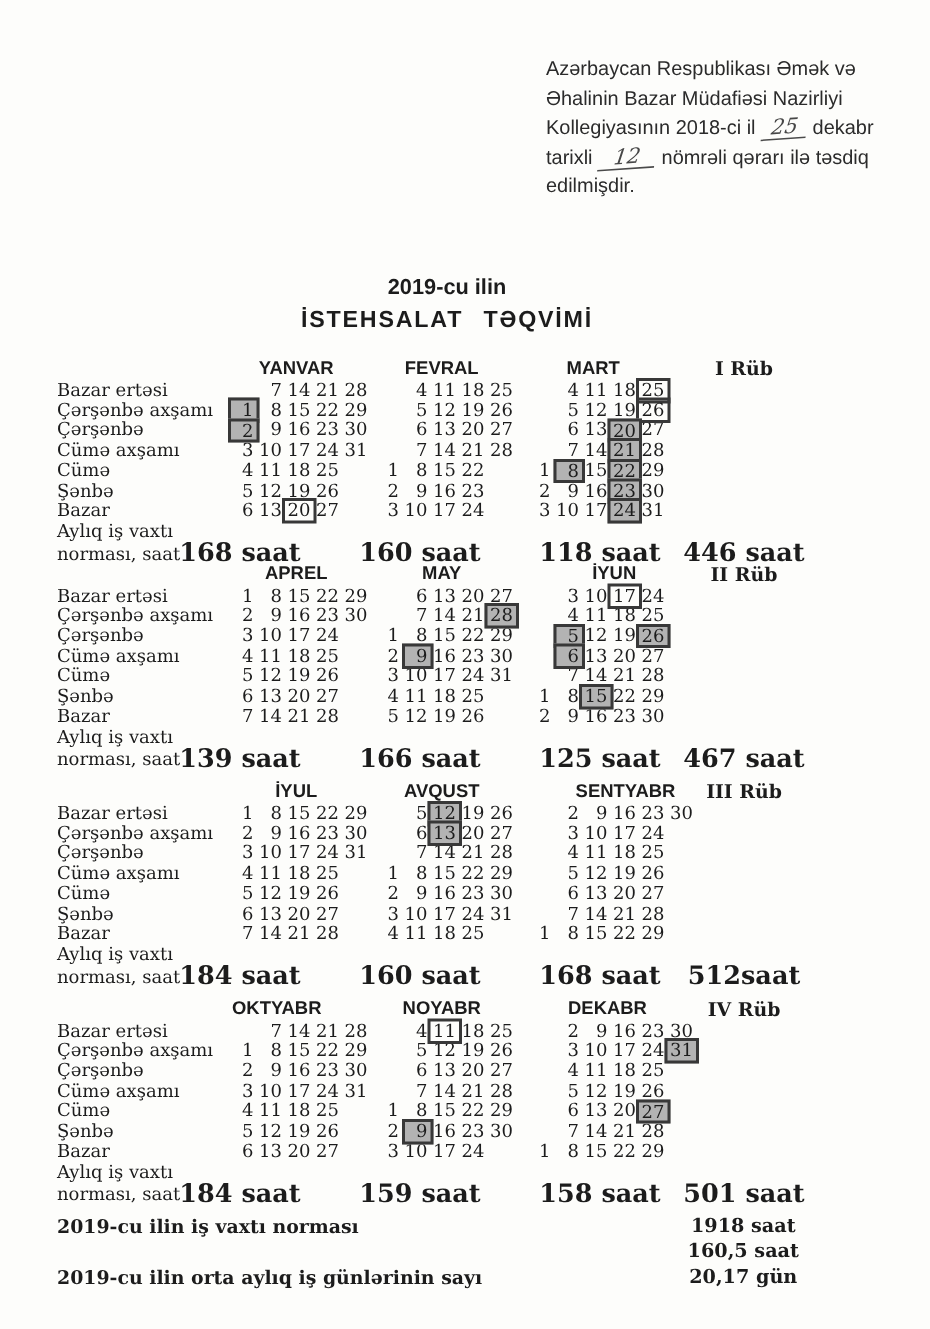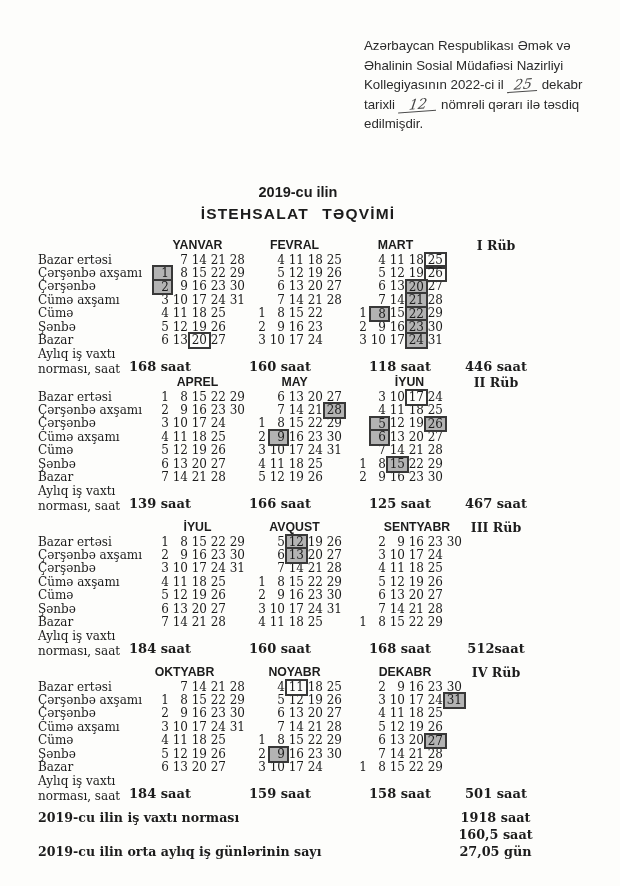--- a/index.html
+++ b/index.html
@@ -72,42 +72,42 @@
     padding:0 2px;border:2px solid var(--box-border);
     text-align:right;font-size:12px;box-sizing:content-box;
     background:transparent;z-index:2;
   }
   .dbox.gray{background:var(--holiday-fill);}
   .norm-l1,.norm-l2{position:absolute;left:38px;font-size:12px;white-space:nowrap;}
   .norm-l1{top:109px;}
   .norm-l2{top:124px;}
   .norm-val{
     position:absolute;top:121px;text-align:center;
-    font-weight:bold;font-size:13px;white-space:nowrap;
+    font-weight:bold;font-size:17px;white-space:nowrap;
   }
 
   
   .sum-row{position:absolute;left:0;width:620px;height:16px;}
   .sum-label{
     position:absolute;left:38px;font-weight:bold;font-size:12.6px;white-space:nowrap;
   }
   .sum-value{
     position:absolute;left:448px;width:95px;text-align:center;
     font-weight:bold;font-size:12.8px;white-space:nowrap;
   }
 </style>
 </head>
 <body>
 
 <div class="page">
 
   <div class="approval">
     <div>Azərbaycan Respublikası Əmək və</div>
-    <div>Əhalinin Sosial Müdafiəsi Nazirliyi</div>
-    <div><span>Kollegiyasının  2022-ci il</span><span class="hand">25</span><span>dekabr</span></div>
+    <div>Əhalinin Bazar Müdafiəsi Nazirliyi</div>
+    <div><span>Kollegiyasının  2018-ci il</span><span class="hand">25</span><span>dekabr</span></div>
     <div><span>tarixli</span><span class="hand wide">12</span><span>nömrəli qərarı ilə təsdiq</span></div>
     <div>edilmişdir.</div>
   </div>
 
   <div class="title1">2019-cu ilin</div>
   <div class="title2">İSTEHSALAT TƏQVİMİ</div>
 
   <div id="calendar">
       <div class="quarter" style="top: 238px;">
         <div class="month-name" style="left: 150px; width: 95px;">YANVAR</div>
@@ -895,16 +895,16 @@
 
   <div class="sum-row" style="top:810px">
     <span class="sum-label">2019-cu ilin iş vaxtı norması</span>
     <span class="sum-value">1918 saat</span>
   </div>
   <div class="sum-row" style="top:827px">
     <span class="sum-value">160,5 saat</span>
   </div>
   <div class="sum-row" style="top:844px">
     <span class="sum-label">2019-cu ilin orta aylıq iş günlərinin sayı</span>
-    <span class="sum-value">27,05 gün</span>
+    <span class="sum-value">20,17 gün</span>
   </div>
 
 </div>
 
 </body></html>

